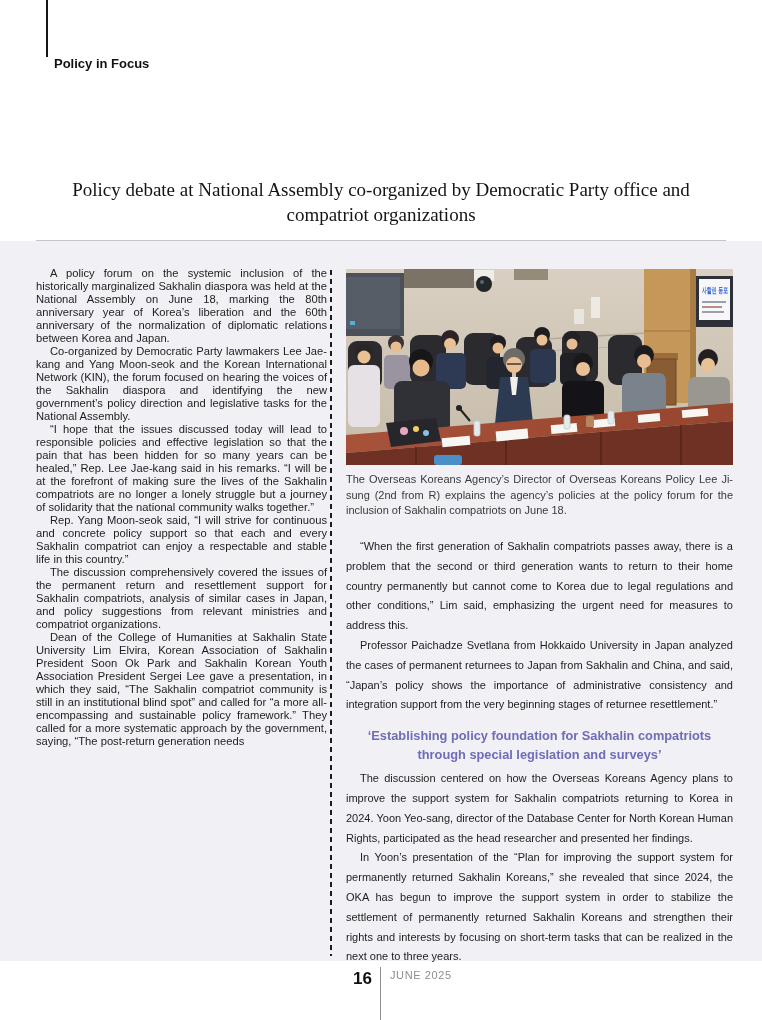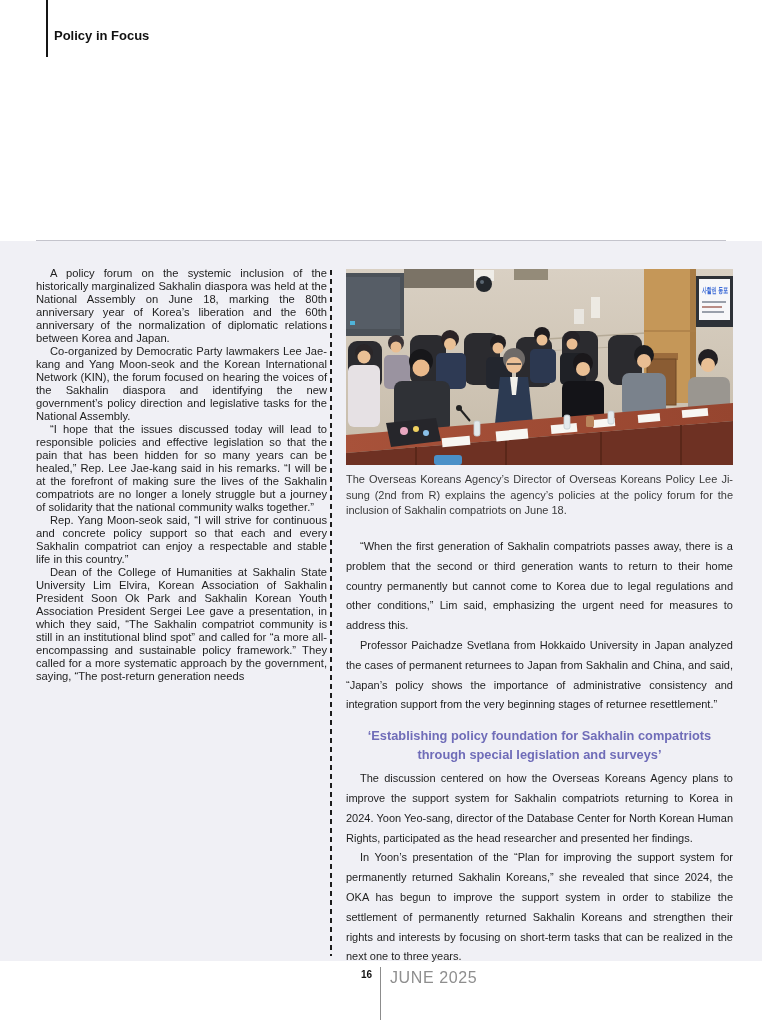--- a/index.html
+++ b/index.html
@@ -1,62 +1,64 @@
 <!DOCTYPE html>
 <html><head>
 <meta charset="utf-8">
 <style>
   html,body{margin:0;padding:0;background:#ffffff;}
   .page{position:relative;width:762px;height:1020px;background:#ffffff;overflow:hidden;
         font-family:"Liberation Sans",sans-serif;color:#1e1e1e;}
   .band{position:absolute;left:0;top:241px;width:762px;height:720px;background:#f0f0f5;}
   .kicker-rule{position:absolute;left:46px;top:0;width:2px;height:57px;background:#151515;}
-  .kicker{position:absolute;left:54px;top:28px;font-size:13px;font-weight:bold;color:#111;}
+  .kicker{position:absolute;left:54px;top:56px;font-size:13px;font-weight:bold;color:#111;}
   .headline{position:absolute;left:31px;top:108px;width:700px;text-align:center;
             font-size:24.5px;font-weight:bold;line-height:32px;letter-spacing:-0.2px;}
   .subhead{position:absolute;left:51px;top:177px;width:660px;text-align:center;
            font-family:"Liberation Serif",serif;font-size:19px;line-height:25px;color:#141414;}
   .top-rule{position:absolute;left:36px;top:240px;width:690px;height:1px;background:#c4c4cc;}
   .col-left{position:absolute;left:36px;top:267px;width:291px;font-size:11.2px;line-height:13px;
             text-align:justify;}
   .col-left p,.col-right p{margin:0;text-indent:14px;}
   p.noindent{text-indent:0;}
   .col-divider{position:absolute;left:330px;top:270px;width:2px;height:686px;
      background:repeating-linear-gradient(to bottom,#1c1c1c 0 5px,transparent 5px 9px);}
   .photo-wrap{position:absolute;left:346px;top:269px;width:439px;height:196px;overflow:hidden;}
   .photo-wrap svg{display:block;}
   .caption{position:absolute;left:346px;top:472px;width:387px;font-size:11px;line-height:15.5px;
            text-align:justify;color:#3a3a3a;}
   .col-right{position:absolute;left:346px;top:537px;width:387px;font-size:11px;line-height:19.8px;
              text-align:justify;}
   .r-subhead{font-size:12.8px;font-weight:bold;line-height:19px;margin:11px 0 5px 0;
              text-align:center;text-indent:0;}
   .footer-num{position:absolute;left:346px;top:969px;width:26px;text-align:right;
-              font-size:10px;font-weight:bold;color:#111;}
+              font-size:17px;font-weight:bold;color:#111;}
   .footer-rule{position:absolute;left:380px;top:967px;width:1px;height:53px;background:#8c8c8c;}
-  .footer-issue{position:absolute;left:390px;top:969px;font-size:16px;color:#8e8e8e;letter-spacing:0.6px;}
+  .footer-issue{position:absolute;left:390px;top:969px;font-size:11px;color:#8e8e8e;letter-spacing:0.6px;}
 </style>
 </head>
 <body>
 
 <div class="page">
 
   <div class="band" style="background: rgb(240, 240, 245);"></div>
 
   <div class="kicker-rule"></div>
   <div class="kicker">Policy in Focus</div>
 
+  <div class="subhead">Policy debate at National Assembly co-organized by Democratic Party office and compatriot organizations</div>
 
   <div class="top-rule"></div>
 
   <div class="col-left">
       <p>A policy forum on the systemic inclusion of the historically marginalized Sakhalin diaspora was held at the National Assembly on June 18, marking the 80th anniversary year of Korea’s liberation and the 60th anniversary of the normalization of diplomatic relations between Korea and Japan.</p>
       <p>Co-organized by Democratic Party lawmakers Lee Jae-kang and Yang Moon-seok and the Korean International Network (KIN), the forum focused on hearing the voices of the Sakhalin diaspora and identifying the new government’s policy direction and legislative tasks for the National Assembly.</p>
       <p>“I hope that the issues discussed today will lead to responsible policies and effective legislation so that the pain that has been hidden for so many years can be healed,” Rep. Lee Jae-kang said in his remarks. “I will be at the forefront of making sure the lives of the Sakhalin compatriots are no longer a lonely struggle but a journey of solidarity that the national community walks together.”</p>
       <p>Rep. Yang Moon-seok said, “I will strive for continuous and concrete policy support so that each and every Sakhalin compatriot can enjoy a respectable and stable life in this country.”</p>
+      <p>The discussion comprehensively covered the issues of the permanent return and resettlement support for Sakhalin compatriots, analysis of similar cases in Japan, and policy suggestions from relevant ministries and compatriot organizations.</p>
       <p>Dean of the College of Humanities at Sakhalin State University Lim Elvira, Korean Association of Sakhalin President Soon Ok Park and Sakhalin Korean Youth Association President Sergei Lee gave a presentation, in which they said, “The Sakhalin compatriot community is still in an institutional blind spot” and called for “a more all-encompassing and sustainable policy framework.” They called for a more systematic approach by the government, saying, “The post-return generation needs</p>
     </div>
 
   <div class="col-divider"></div>
 
   <div class="photo-wrap">
     <svg width="387" height="196" viewBox="0 0 387 196" xmlns="http://www.w3.org/2000/svg">
       <defs>
         <linearGradient id="wall" x1="0" y1="0" x2="0" y2="1">
           <stop offset="0" stop-color="#d9d0c3"></stop>

